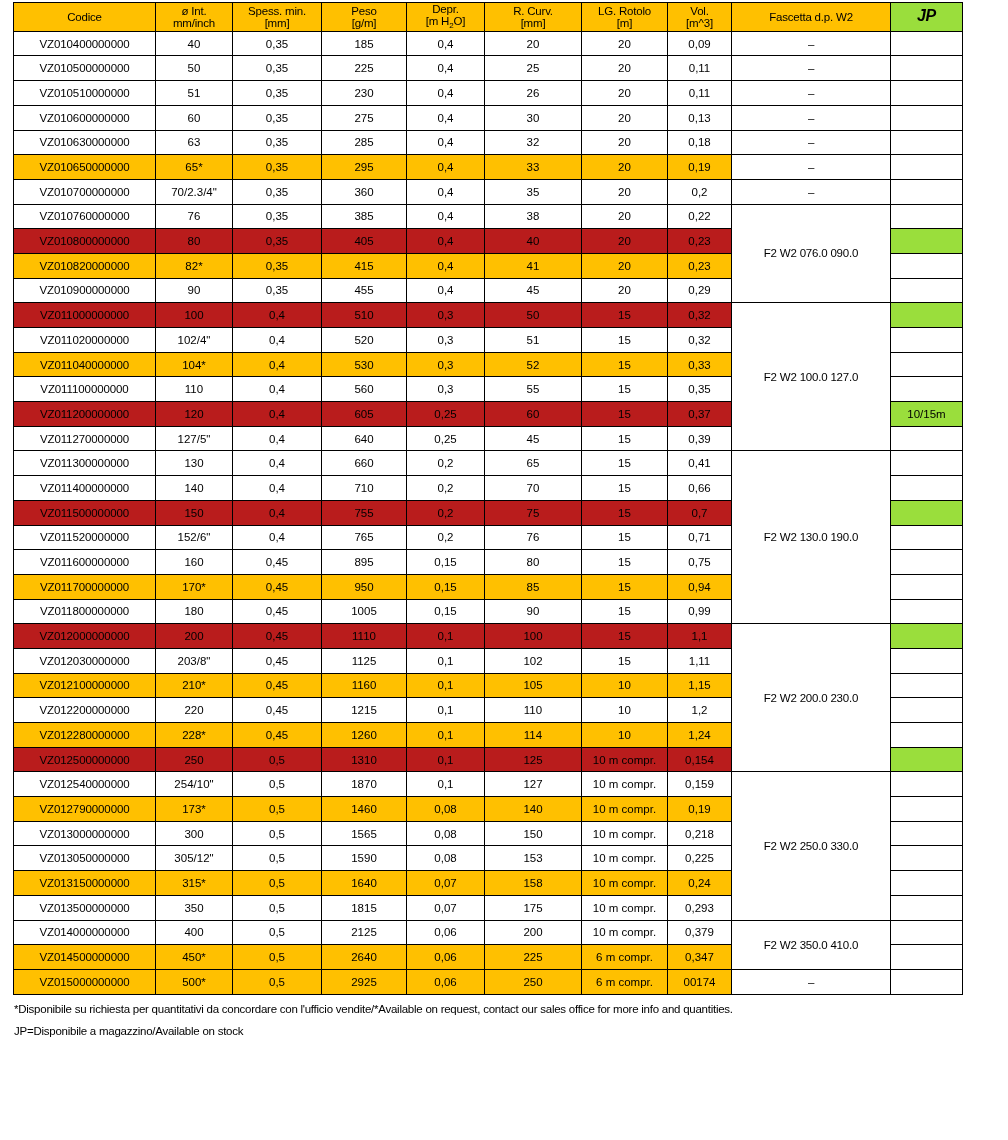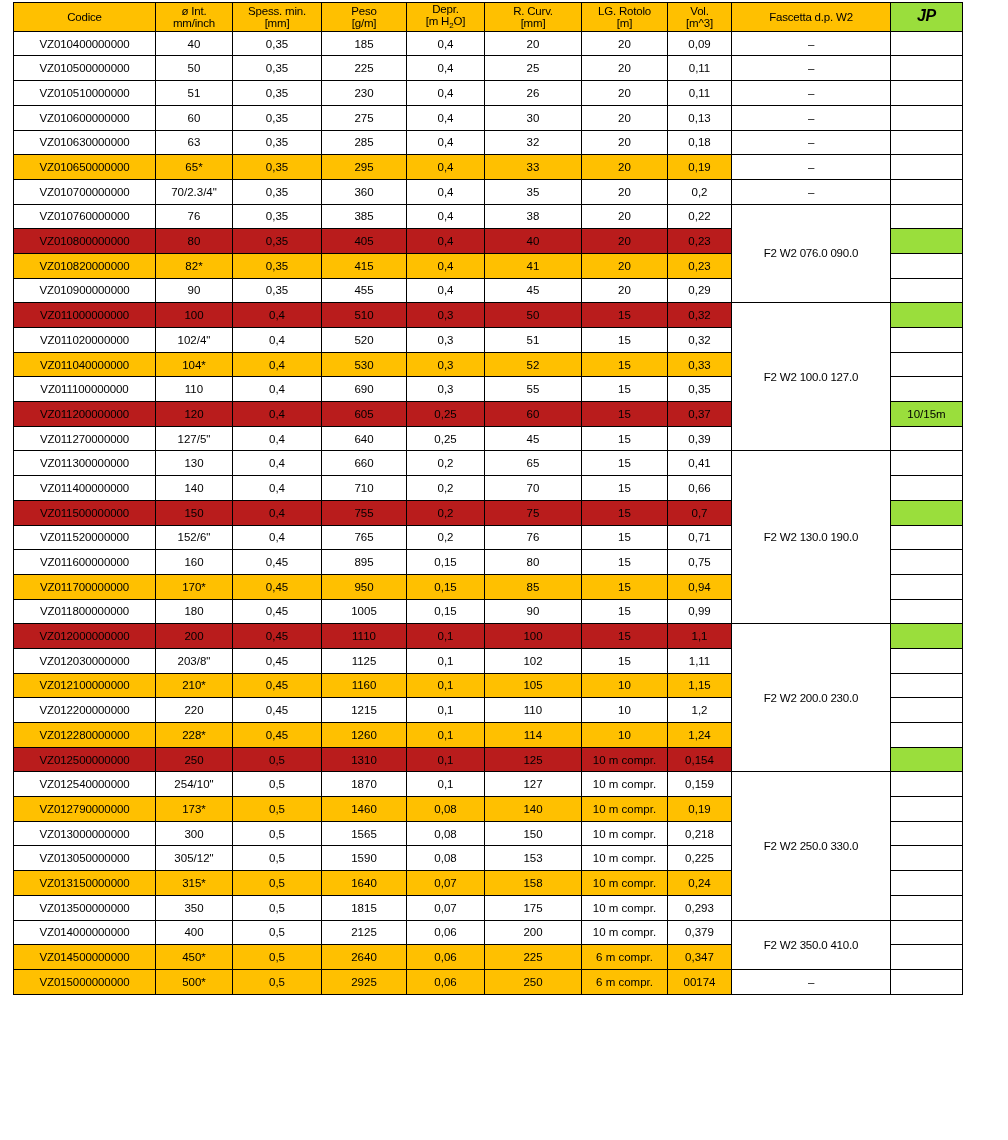--- a/index.html
+++ b/index.html
@@ -307,21 +307,21 @@
           <td>0,3</td>
           <td>52</td>
           <td>15</td>
           <td>0,33</td>
           <td class="jpcell"></td>
         </tr>
         <tr class="hl-none">
           <td class="code">VZ011100000000</td>
           <td>110</td>
           <td>0,4</td>
-          <td class="peso">690</td>
+          <td class="peso">560</td>
           <td>0,3</td>
           <td>55</td>
           <td>15</td>
           <td>0,35</td>
           <td class="jpcell"></td>
         </tr>
         <tr class="hl-green">
           <td class="code">VZ011200000000</td>
           <td>120</td>
           <td>0,4</td>
@@ -587,15 +587,17 @@
           <td>250</td>
           <td>6 m compr.</td>
           <td>00174</td>
           <td class="fasc">–</td>
           <td class="jpcell"></td>
         </tr>
       </tbody>
   </table>
 
   <div class="footnotes">
+    <p>*Disponibile su richiesta per quantitativi da concordare con l'ufficio vendite/*Available on request, contact our sales office for more info and quantities.</p>
+    <p>JP=Disponibile a magazzino/Available on stock</p>
   </div>
 
 </div>
 
 </body></html>

